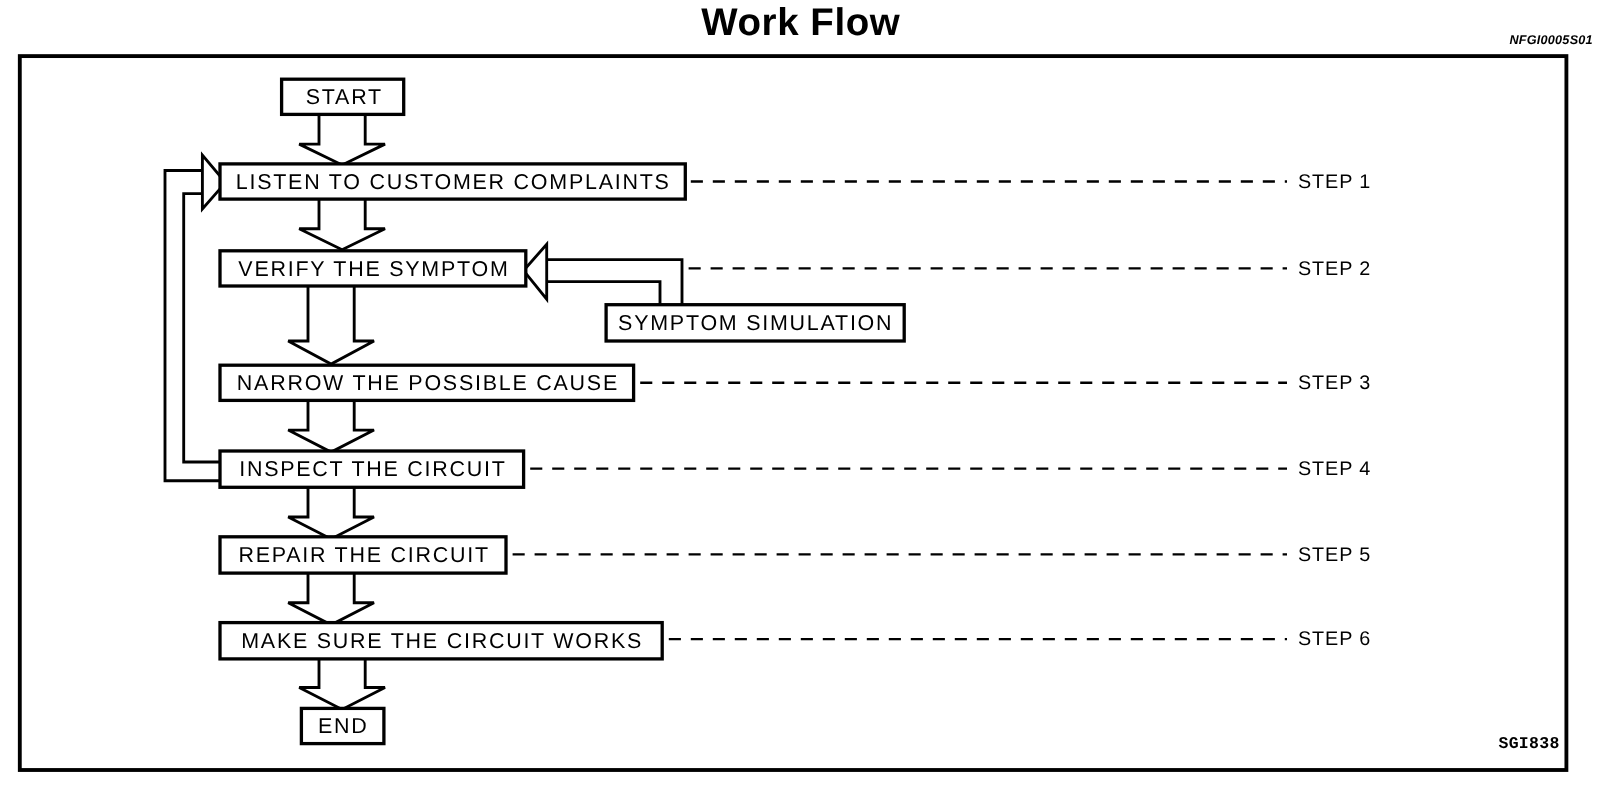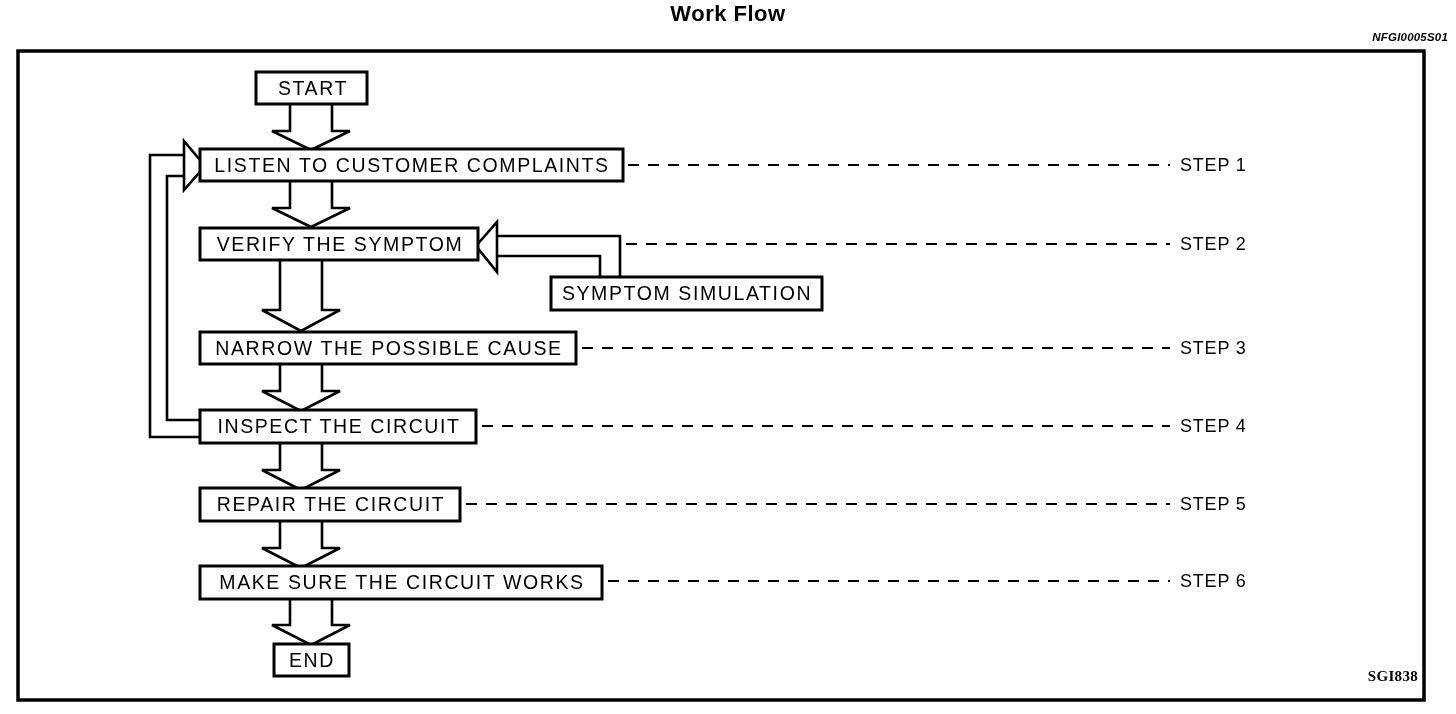--- a/index.html
+++ b/index.html
@@ -19,21 +19,21 @@
     position: relative;
     width: 1456px;
     height: 714px;
   }
   .page-title {
     position: absolute;
     top: 1px;
     left: 0;
     width: 1456px;
     text-align: center;
-    font-size: 22px;
+    font-size: 35px;
     font-weight: bold;
     letter-spacing: 0.5px;
     font-family: "Liberation Sans", sans-serif;
   }
   .ref-code-top {
     position: absolute;
     top: 31px;
     right: 8px;
     font-size: 11.5px;
     font-style: italic;
@@ -41,21 +41,21 @@
     font-family: "Liberation Sans", sans-serif;
     letter-spacing: 0.2px;
     margin-left: 48px;
   }
   .ref-code-bottom {
     position: absolute;
     top: 668px;
     right: 38px;
     font-size: 15px;
     font-weight: bold;
-    font-family: Liberation Serif, serif;
+    font-family: Liberation Mono, monospace;
     letter-spacing: 0.3px;
   }
   svg.diagram {
     position: absolute;
     top: 0;
     left: 0;
     width: 1456px;
     height: 714px;
   }
   .frame {

